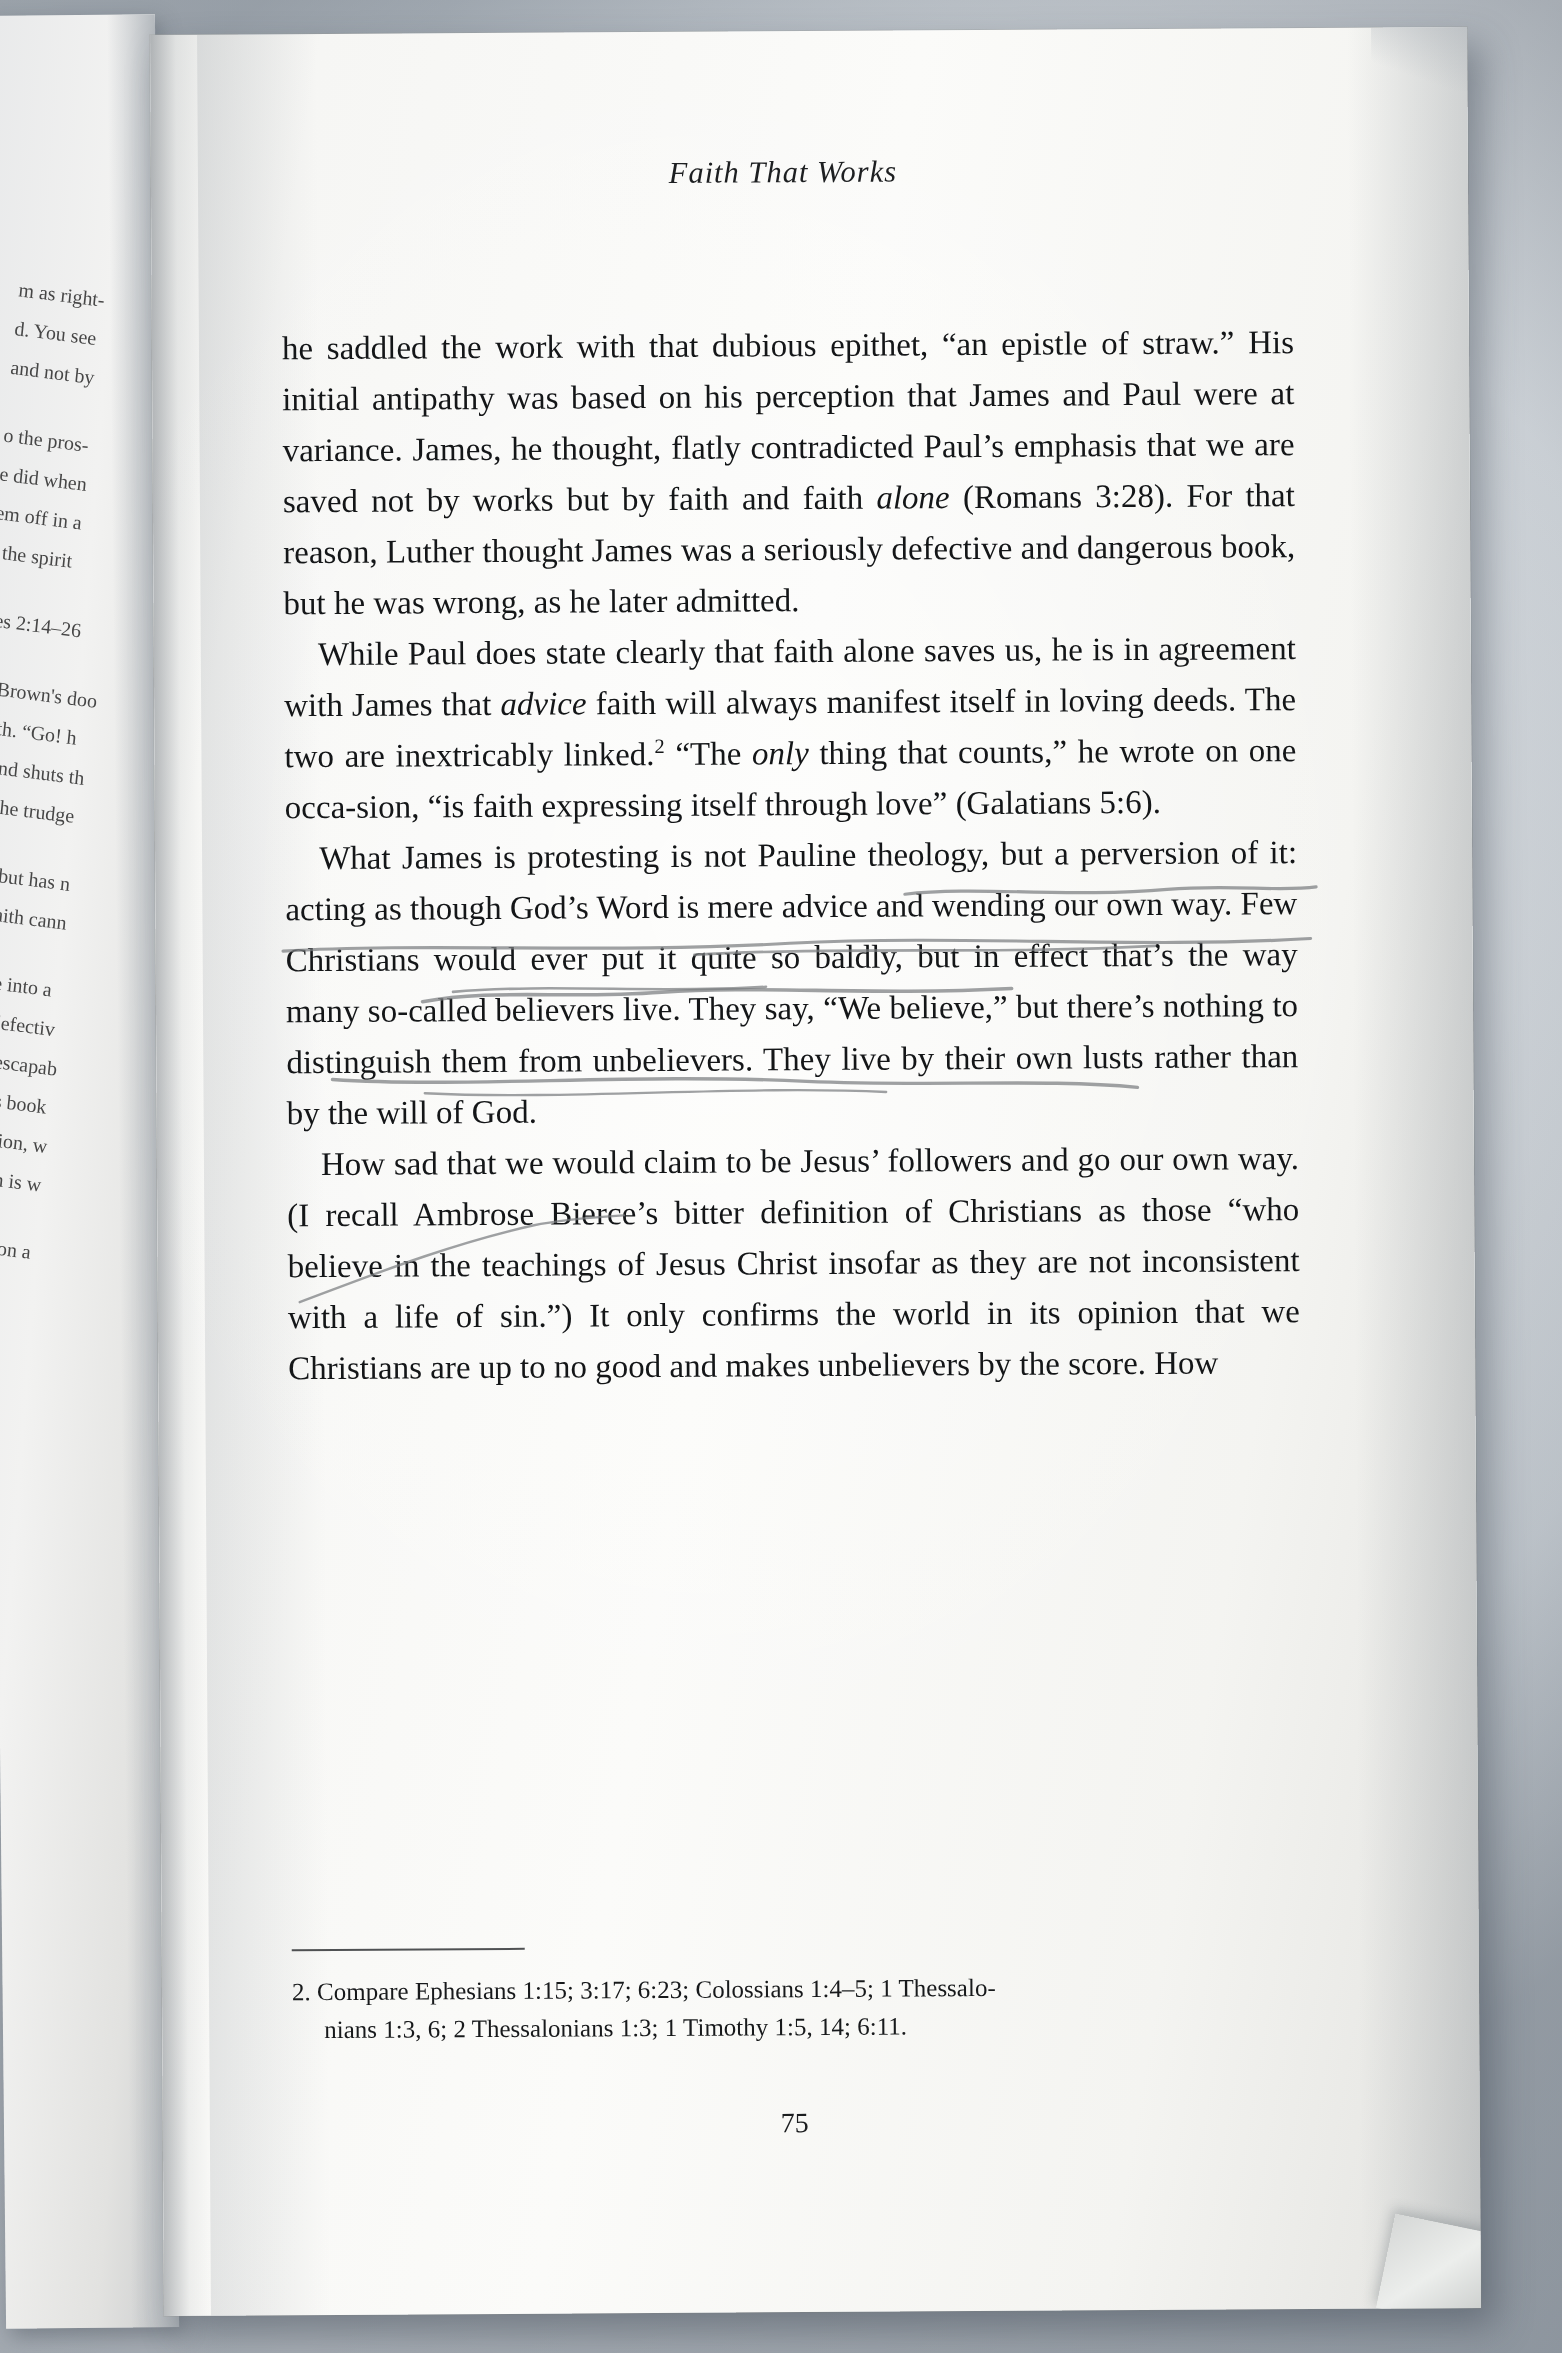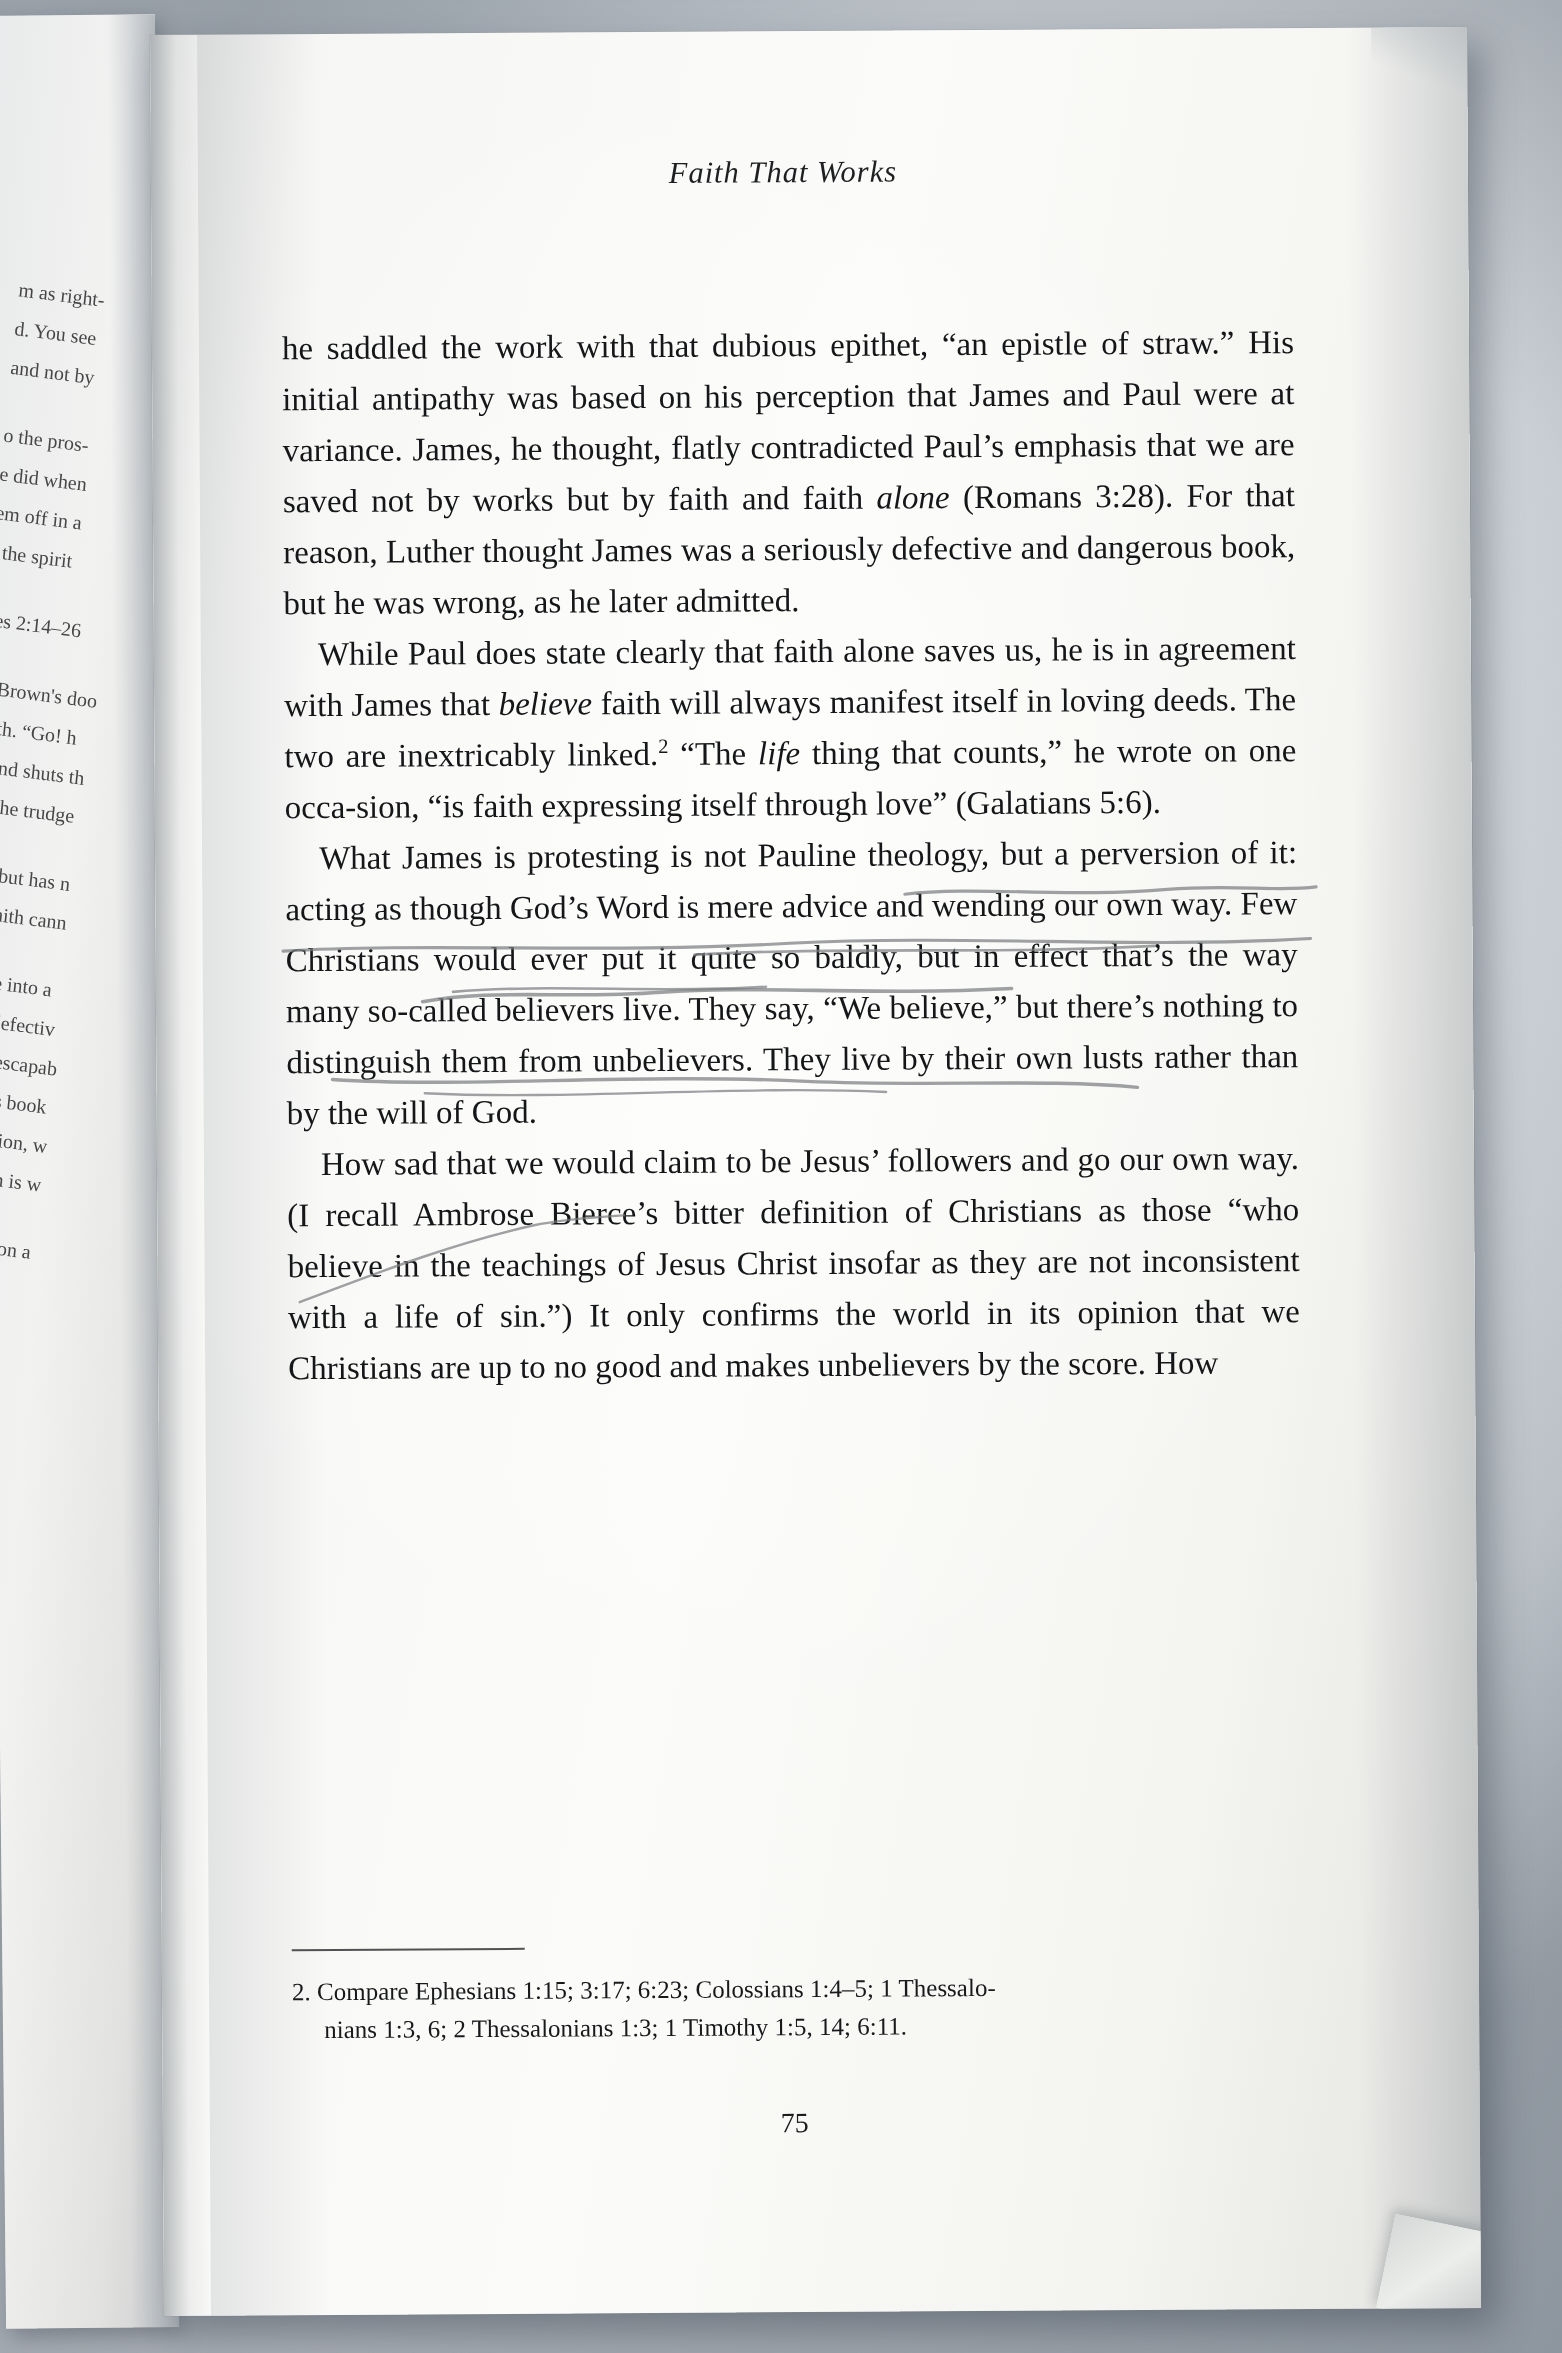--- a/index.html
+++ b/index.html
@@ -257,21 +257,21 @@
     <div class="outer-shade"></div>
     <div class="top-notch"></div>
     <div class="corner-curl"></div>
 
     <div class="content">
 
       <div class="running-head">Faith That Works</div>
 
       <div class="body-text">
         <p>he saddled the work with that dubious epithet, “an epistle of straw.” His initial antipathy was based on his perception that James and Paul were at variance. James, he thought, flatly contradicted Paul’s emphasis that we are saved not by works but by faith and faith <i>alone</i> (Romans 3:28). For that reason, Luther thought James was a seriously defective and dangerous book, but he was wrong, as he later admitted.</p>
-        <p>While Paul does state clearly that faith alone saves us, he is in agreement with James that <i>believe</i> faith will always manifest itself in loving deeds. The two are inextricably linked.<sup>2</sup> “The <i>life</i> thing that counts,” he wrote on one occa-sion, “is faith expressing itself through love” (Galatians 5:6).</p>
+        <p>While Paul does state clearly that faith alone saves us, he is in agreement with James that <i>advice</i> faith will always manifest itself in loving deeds. The two are inextricably linked.<sup>2</sup> “The <i>only</i> thing that counts,” he wrote on one occa-sion, “is faith expressing itself through love” (Galatians 5:6).</p>
         <p>What James is protesting is not Pauline theology, but a perversion of it: acting as though God’s Word is mere advice and wending our own way. Few Christians would ever put it quite so baldly, but in effect that’s the way many so-called believers live. They say, “We believe,” but there’s nothing to distinguish them from unbelievers. They live by their own lusts rather than by the will of God.</p>
         <p>How sad that we would claim to be Jesus’ followers and go our own way. (I recall Ambrose Bierce’s bitter definition of Christians as those “who believe in the teachings of Jesus Christ insofar as they are not inconsistent with a life of sin.”) It only confirms the world in its opinion that we Christians are up to no good and makes unbelievers by the score. How</p>
       </div>
 
       <div class="footnote-rule"></div>
       <div class="footnote">
         <span>2. Compare Ephesians 1:15; 3:17; 6:23; Colossians 1:4–5; 1 Thessalo-</span>
         <span class="cont">nians 1:3, 6; 2 Thessalonians 1:3; 1 Timothy 1:5, 14; 6:11.</span>
       </div>
 

